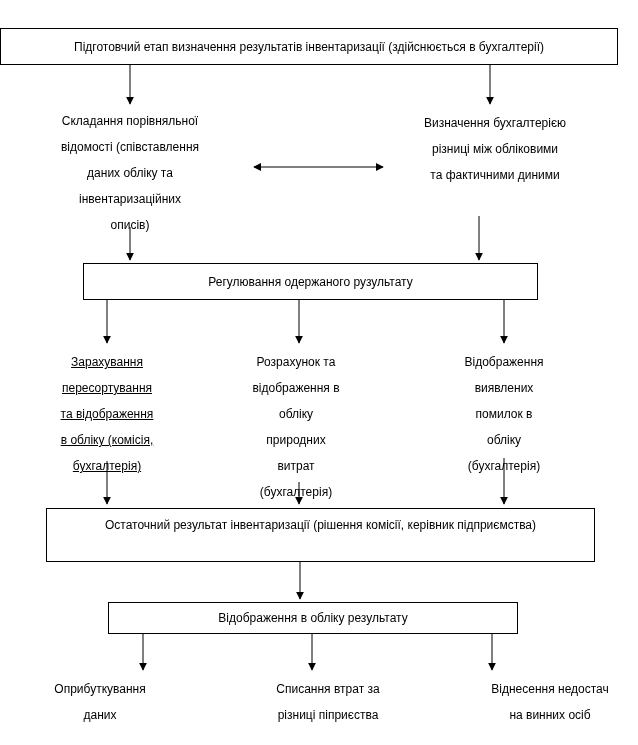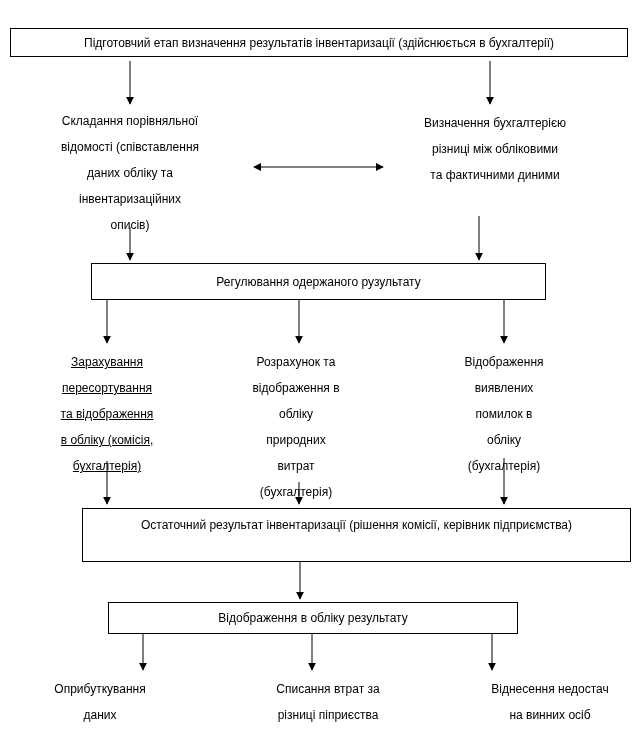--- a/index.html
+++ b/index.html
@@ -23,21 +23,20 @@
     font-size: 12px;
     text-align: center;
   }
   .box.vcenter {
     display: flex;
     align-items: center;
     justify-content: center;
   }
   .box.vtop {
     padding-top: 9px;
-    margin-left: 36px;
   }
   .textblock {
     position: absolute;
     font-size: 12px;
     line-height: 26px;
     text-align: center;
     white-space: pre-line;
   }
   svg.arrows {
     position: absolute;
@@ -73,25 +72,25 @@
     <line x1="504" y1="300" x2="504" y2="343" marker-end="url(#arrowhead)"></line>
     <line x1="107" y1="461" x2="107" y2="504" marker-end="url(#arrowhead)"></line>
     <line x1="299" y1="482" x2="299" y2="504" marker-end="url(#arrowhead)"></line>
     <line x1="504" y1="458" x2="504" y2="504" marker-end="url(#arrowhead)"></line>
     <line x1="300" y1="562" x2="300" y2="599" marker-end="url(#arrowhead)"></line>
     <line x1="143" y1="634" x2="143" y2="670" marker-end="url(#arrowhead)"></line>
     <line x1="312" y1="634" x2="312" y2="670" marker-end="url(#arrowhead)"></line>
     <line x1="492" y1="634" x2="492" y2="670" marker-end="url(#arrowhead)"></line>
   </svg>
 
-  <div class="box vcenter" style="left:10px; top:28px; width:618px; height:29px;">
+  <div class="box vcenter" style="left:0; top:28px; width:618px; height:37px;">
     <span>Підготовчий етап визначення результатів інвентаризації (здійснюється в бухгалтерії)</span>
   </div>
 
-  <div class="box vcenter" style="left:91px; top:263px; width:455px; height:37px;">
+  <div class="box vcenter" style="left:83px; top:263px; width:455px; height:37px;">
     <span>Регулювання одержаного рузультату</span>
   </div>
 
   <div class="box vtop" style="left:46px; top:508px; width:549px; height:54px;">
     <span>Остаточний результат інвентаризації (рішення комісії, керівник підприємства)</span>
   </div>
 
   <div class="box vcenter" style="left:108px; top:602px; width:410px; height:32px;">
     <span>Відображення в обліку результату</span>
   </div>

